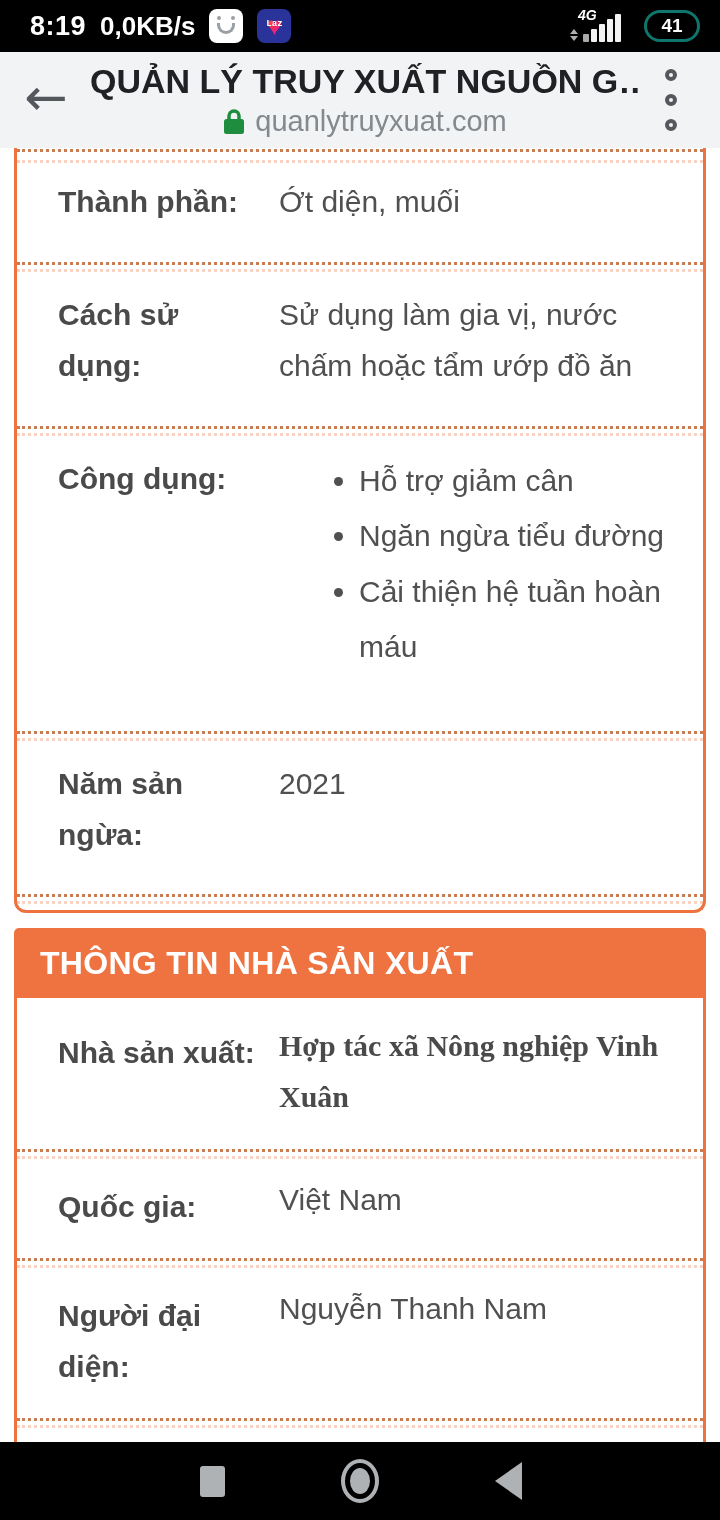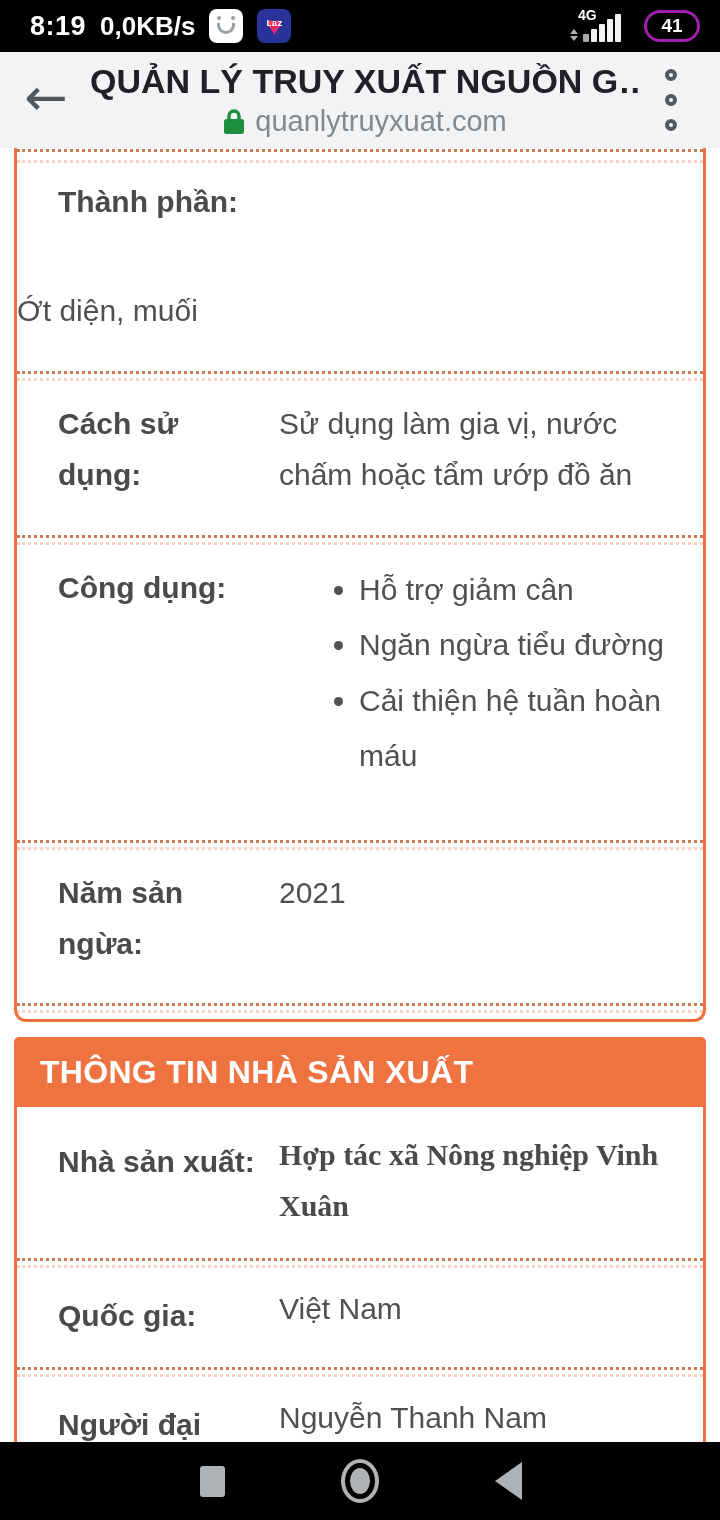--- a/index.html
+++ b/index.html
@@ -38,30 +38,30 @@
   .laz-heart {
     font-size:26px; line-height:26px;
     background:linear-gradient(135deg,#ff7a3d,#f5265f,#c623c9);
     -webkit-background-clip:text; background-clip:text; color:transparent;
   }
   .laz-text {
     position:absolute; top:10px; left:0; right:0; text-align:center;
     font-size:9px; font-weight:bold; color:#ffffff;font-family:Liberation Mono, monospace;
   }
   .sb-right { margin-left:auto; display:flex; align-items:center; gap:12px; }
-  .signal { position:relative; width:62px; height:36px; }
+  .signal { position:relative; width:62px; height:36px;font-style:italic; }
   .signal-type { position:absolute; top:-1px; left:8px; font-size:14px; font-weight:bold; }
   .signal-arrows { position:absolute; bottom:3px; left:0; display:flex; flex-direction:column; gap:2px; opacity:0.75; }
   .arr-up { width:0; height:0; border-left:4px solid transparent; border-right:4px solid transparent; border-bottom:5px solid #e8e8e8; }
   .arr-down { width:0; height:0; border-left:4px solid transparent; border-right:4px solid transparent; border-top:5px solid #e8e8e8; }
   .bars { position:absolute; bottom:2px; left:13px; display:flex; align-items:flex-end; gap:2px; }
   .bars i { display:block; width:6px; background:#f2f2f2; border-radius:1px; }
   .b1{height:8px;opacity:.7} .b2{height:13px} .b3{height:18px} .b4{height:23px} .b5{height:28px}
   .battery {
-    width:56px; height:32px; border:3px solid #a21caf; border-radius:16px;
+    width:56px; height:32px; border:3px solid #0f766e; border-radius:16px;
     display:flex; align-items:center; justify-content:center;
     font-size:19px; font-weight:bold; color:#fbfbfb;
   }
 
   
   .browser-header {
     height:96px; background:#f1f3f5; display:flex; align-items:center;
     padding:0 24px; position:relative;
   }
   .back-arrow {
@@ -88,21 +88,21 @@
   }
   .card1 {
     border-bottom:3px solid #ee7140; border-radius:0 0 12px 12px;
     padding-top:1px; padding-bottom:13px;
   }
   .t-row { display:flex; position:relative; border-bottom:3px dotted #c97b51; }
   .t-row::after {
     content:""; position:absolute; left:0; right:0; bottom:-10px;
     border-top:3px dotted rgba(238,115,64,0.32); pointer-events:none;
   }
-  .card1 .t-row:first-child { border-top:3px dotted #c97b51;flex-direction:column; }
+  .card1 .t-row:first-child { border-top:3px dotted #c97b51; }
   .card1 .t-row:first-child::before {
     content:""; position:absolute; left:0; right:0; top:8px;
     border-top:3px dotted rgba(238,115,64,0.32); pointer-events:none;
   }
   .t-row:last-child { }
   .t-label {
     width:262px; flex:0 0 auto; padding:24px 18px 34px 41px;
     font-size:30px; font-weight:bold; color:#4a4a4a; line-height:1.7;
   }
   .t-value {

